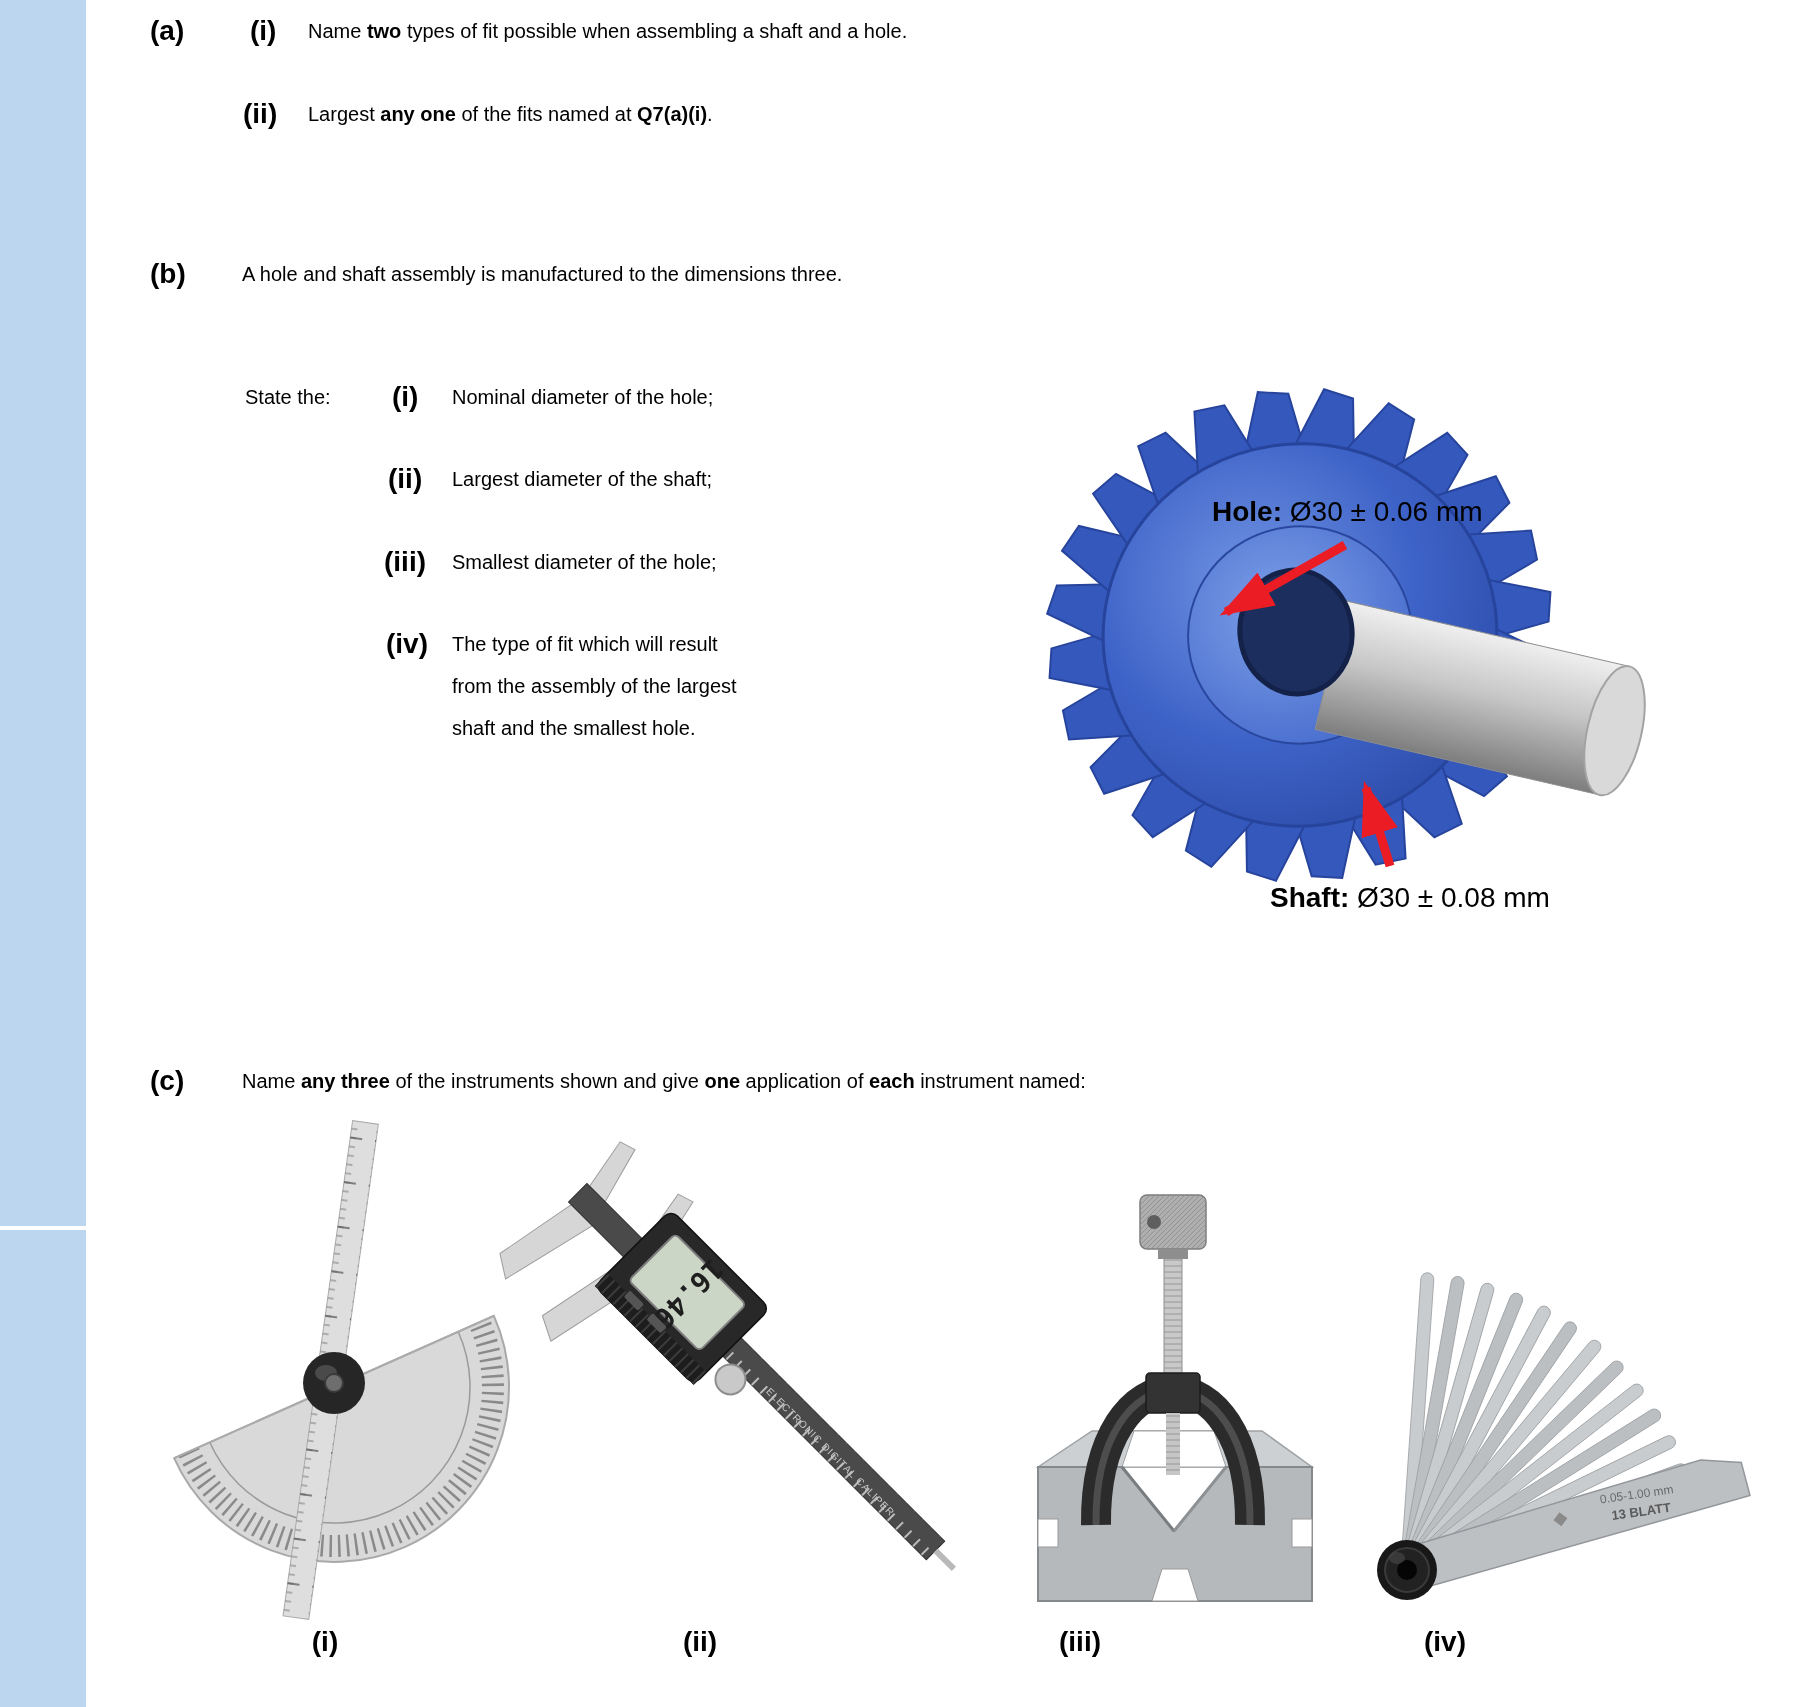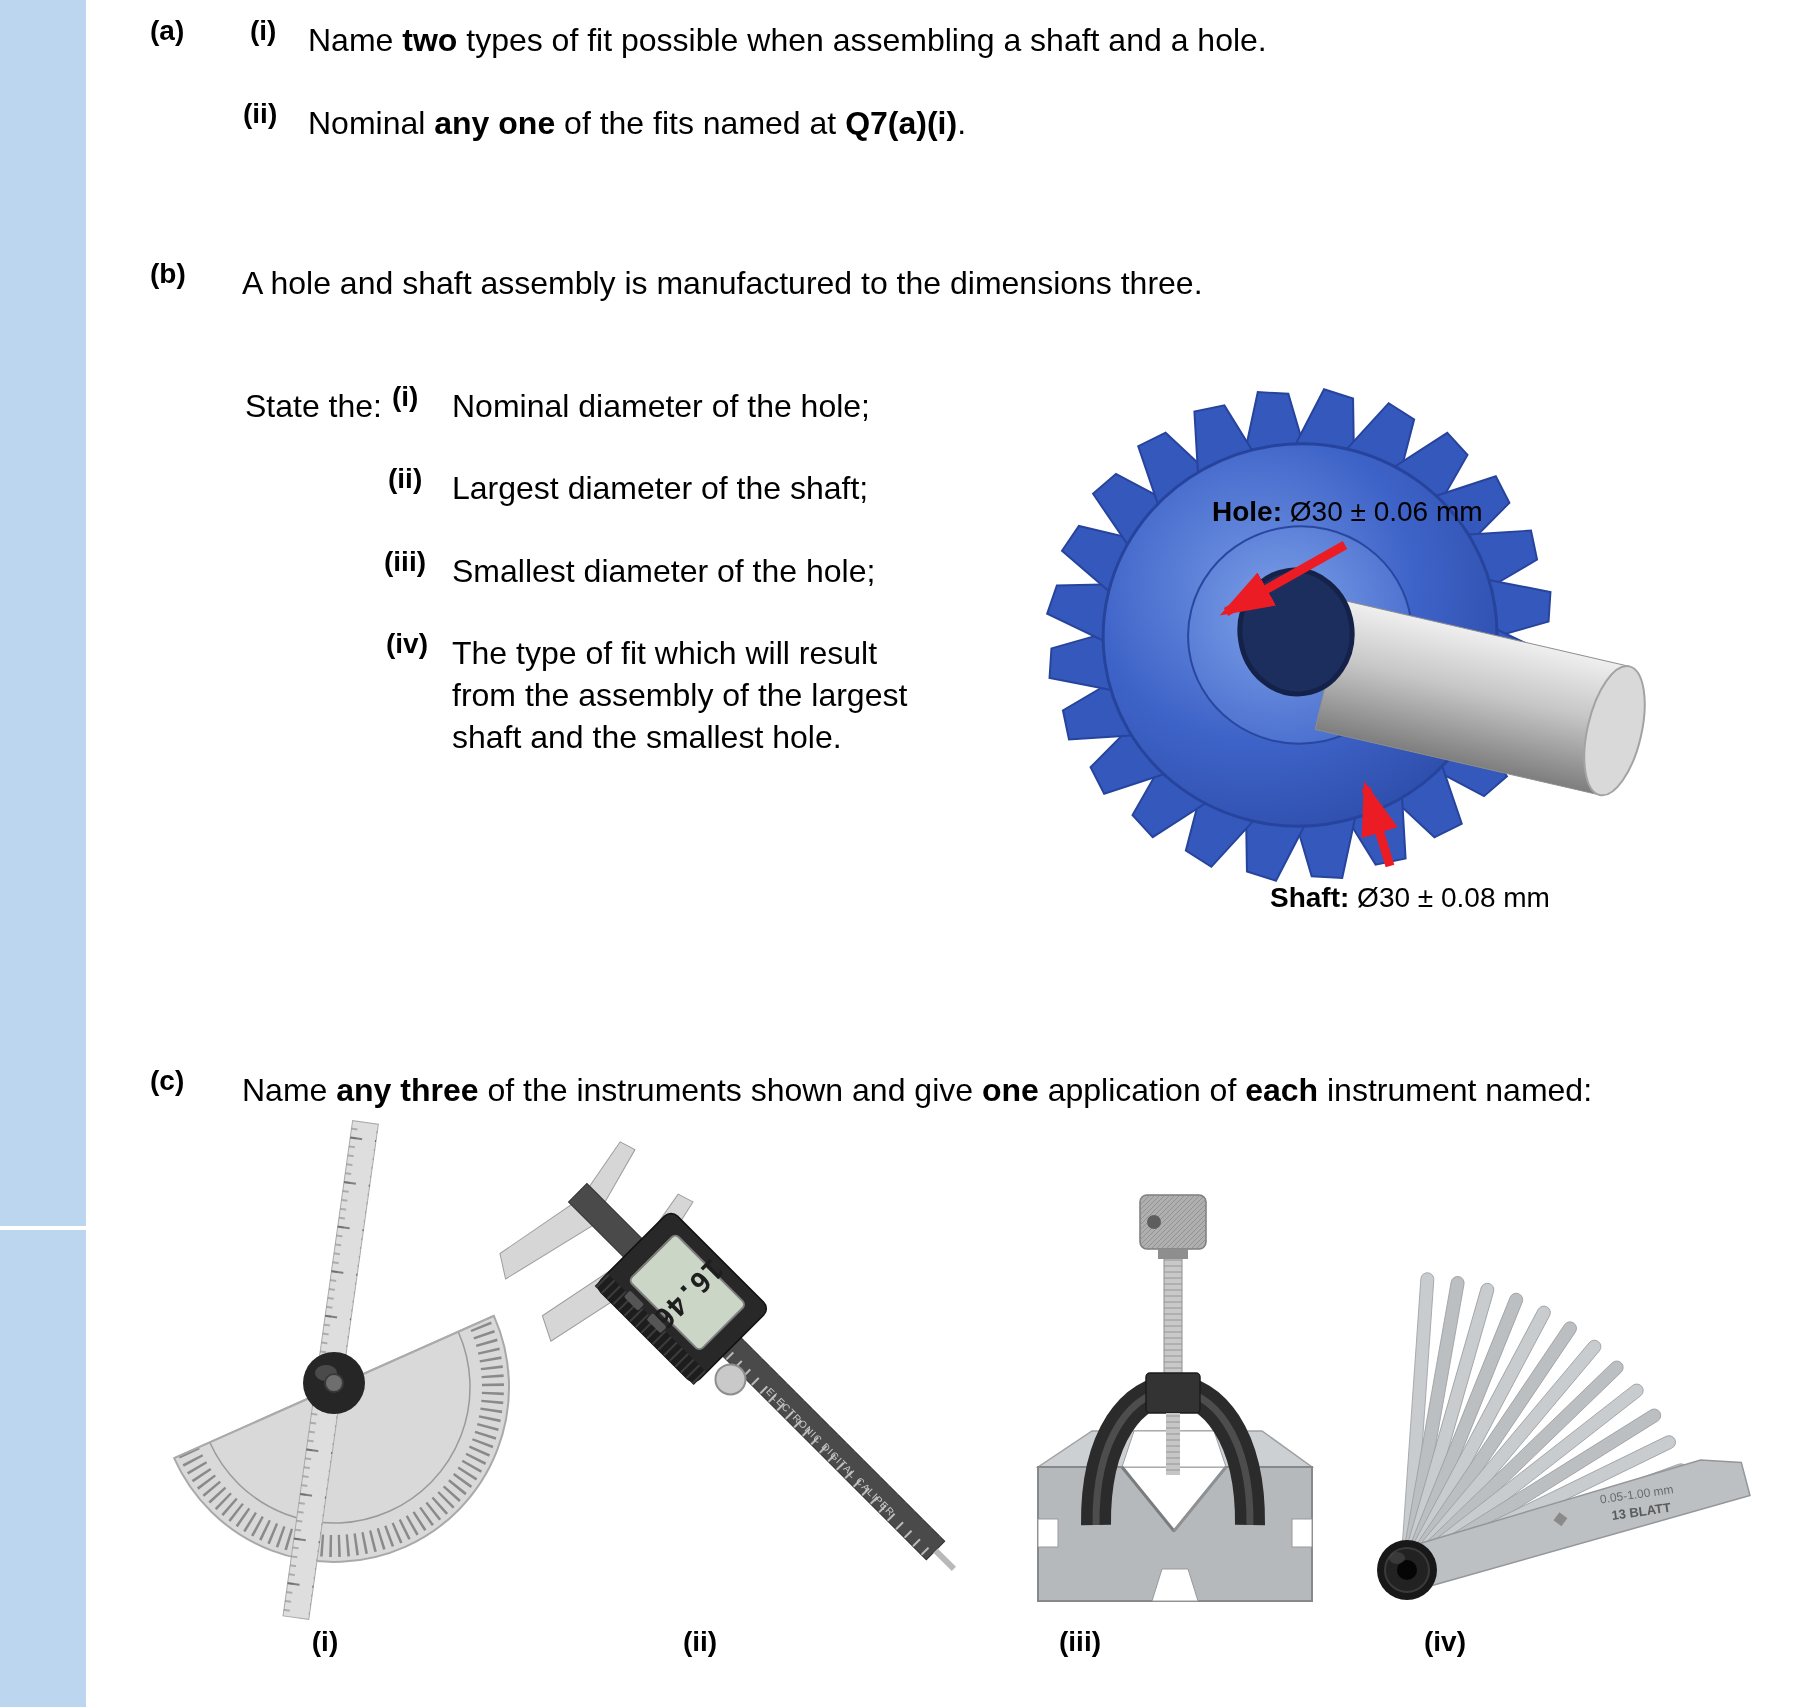--- a/index.html
+++ b/index.html
@@ -5,21 +5,21 @@
   html,body{margin:0;padding:0;background:#ffffff;}
   #page{
     position:relative;width:1818px;height:1707px;background:#ffffff;overflow:hidden;
     font-family:"Liberation Sans","DejaVu Sans",sans-serif;color:#000;
   }
   .sidebar{position:absolute;left:0;top:0;width:86px;height:1707px;}
   .sidebar-gap{position:absolute;left:0;width:86px;height:4px;background:#ffffff;}
   .row{position:absolute;left:0;top:0;width:100%;height:40px;}
   .lbl{position:absolute;font-size:28px;line-height:34px;white-space:pre;}
   .b{font-weight:700;}
-  .txt{position:absolute;font-size:32px;line-height:34px;white-space:pre;margin-top:9px;}
+  .txt{position:absolute;font-size:20px;line-height:34px;white-space:pre;}
   .txt b{font-weight:700;}
   .figlabel{position:absolute;font-size:28px;line-height:32px;white-space:pre;}
   .figlabel .name{font-weight:700;}
   .instlabel{position:absolute;font-size:28px;font-weight:700;width:80px;text-align:center;}
   svg{position:absolute;overflow:visible;}
   .lcd-text{font-family:"DejaVu Sans Mono","Liberation Mono",monospace;font-weight:700;}
 </style>
 </head>
 <body>
 
@@ -29,21 +29,21 @@
   <div class="sidebar-gap" style="top:1226px;"></div>
 
   <div class="row" style="top:14px;">
     <span class="lbl b" style="left:150px;">(a)</span>
     <span class="lbl b" style="left:250px;">(i)</span>
     <span class="txt" style="left:308px;"><span>Name </span><b>two</b><span> types of fit possible when assembling a shaft and a hole.</span></span>
   </div>
 
   <div class="row" style="top:97px;">
     <span class="lbl b" style="left:243px;">(ii)</span>
-    <span class="txt" style="left:308px;"><span>Nominal </span><b>any one</b><span> of the fits named at </span><b>Q7(a)(i)</b><span>.</span></span>
+    <span class="txt" style="left:308px;"><span>Largest </span><b>any one</b><span> of the fits named at </span><b>Q7(a)(i)</b><span>.</span></span>
   </div>
 
   <div class="row" style="top:257px;">
     <span class="lbl b" style="left:150px;">(b)</span>
     <span class="txt" style="left:242px;">A hole and shaft assembly is manufactured to the dimensions three.</span>
   </div>
 
   <div class="row" style="top:380px;padding-left:28px;">
     <span class="txt" style="left:245px;">State the:</span>
     <span class="lbl b" style="left:392px;">(i)</span>

